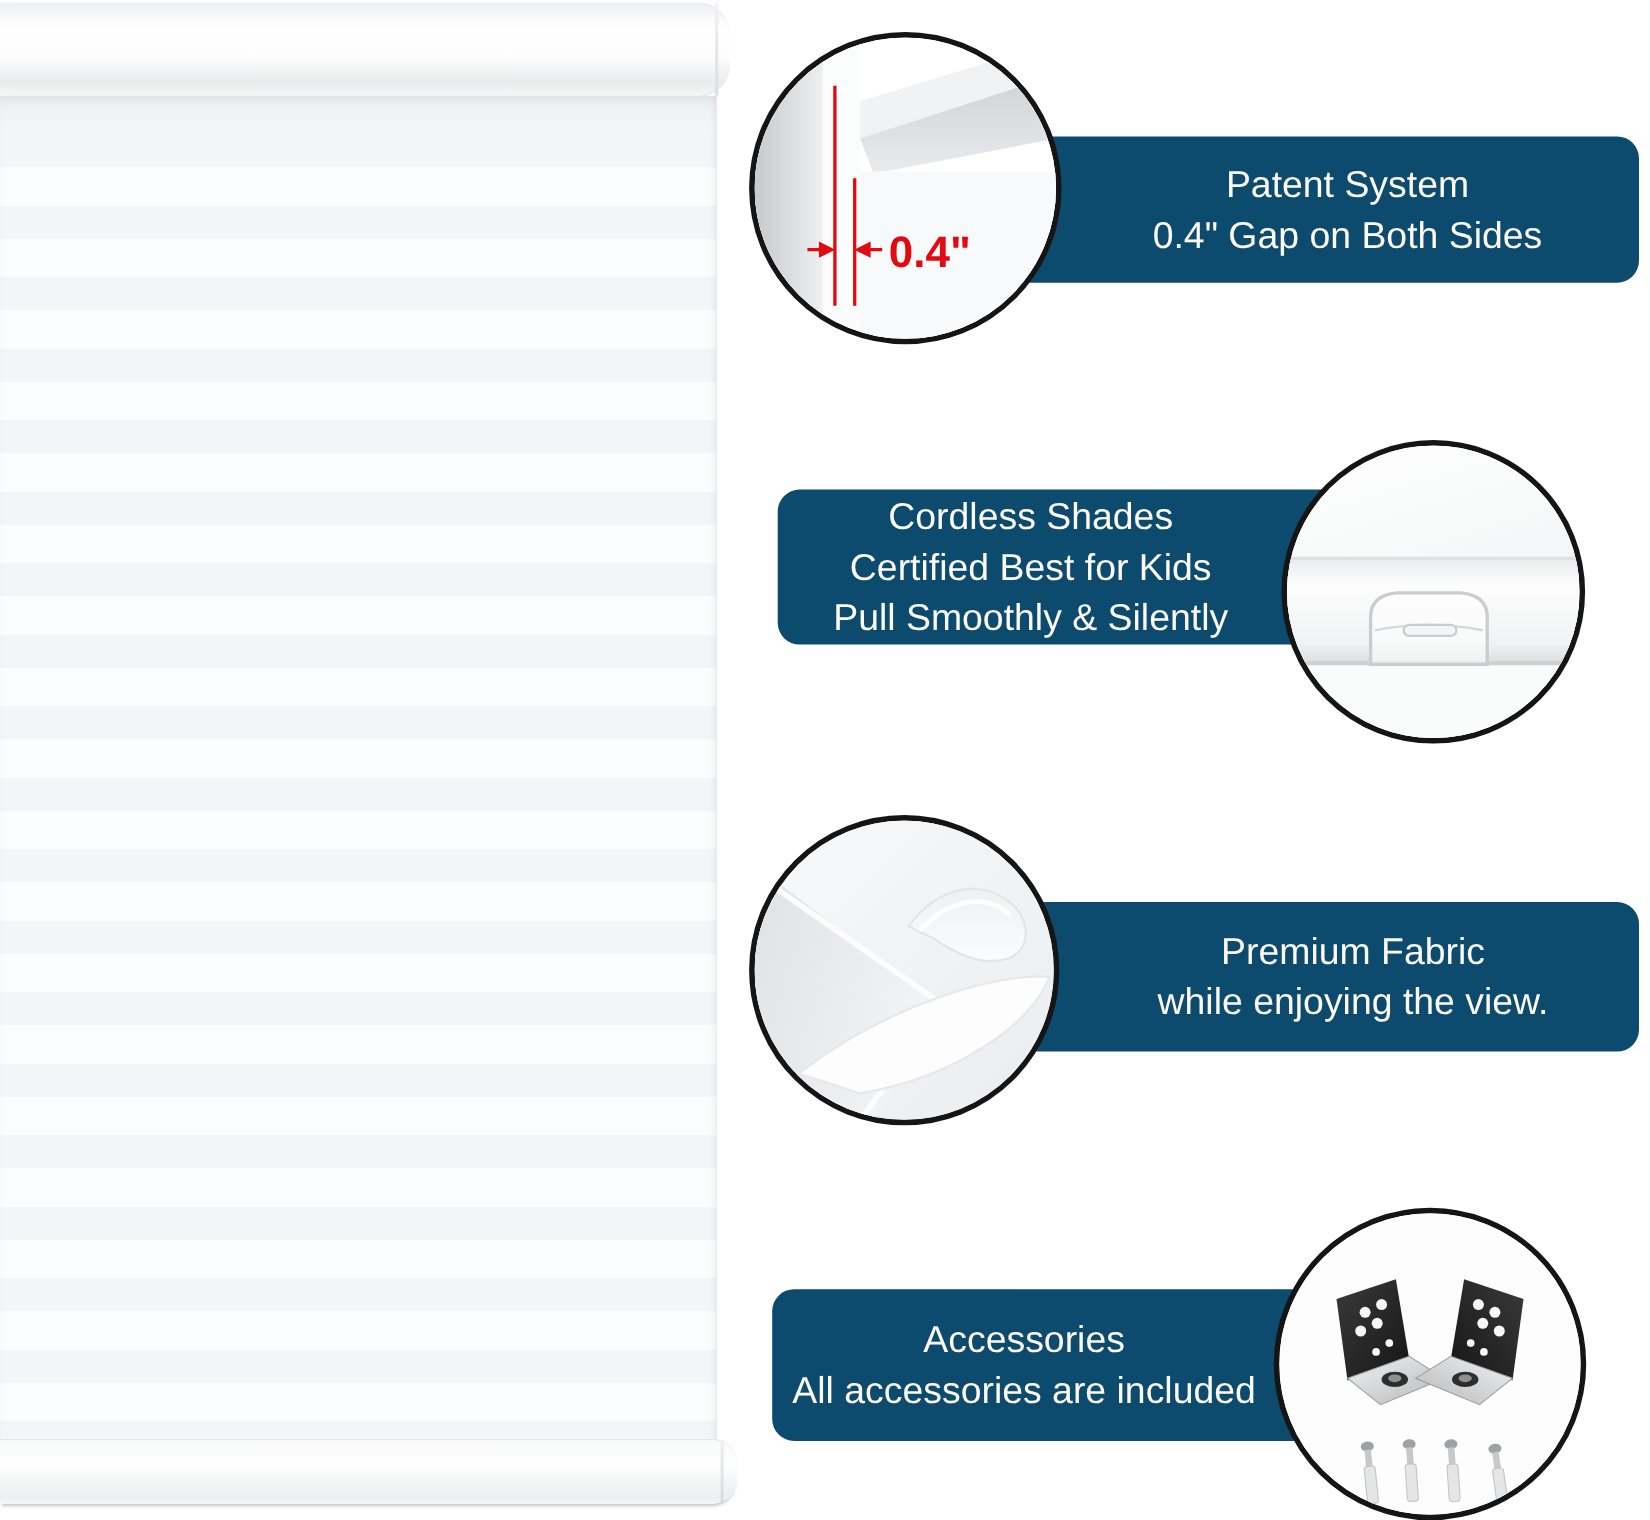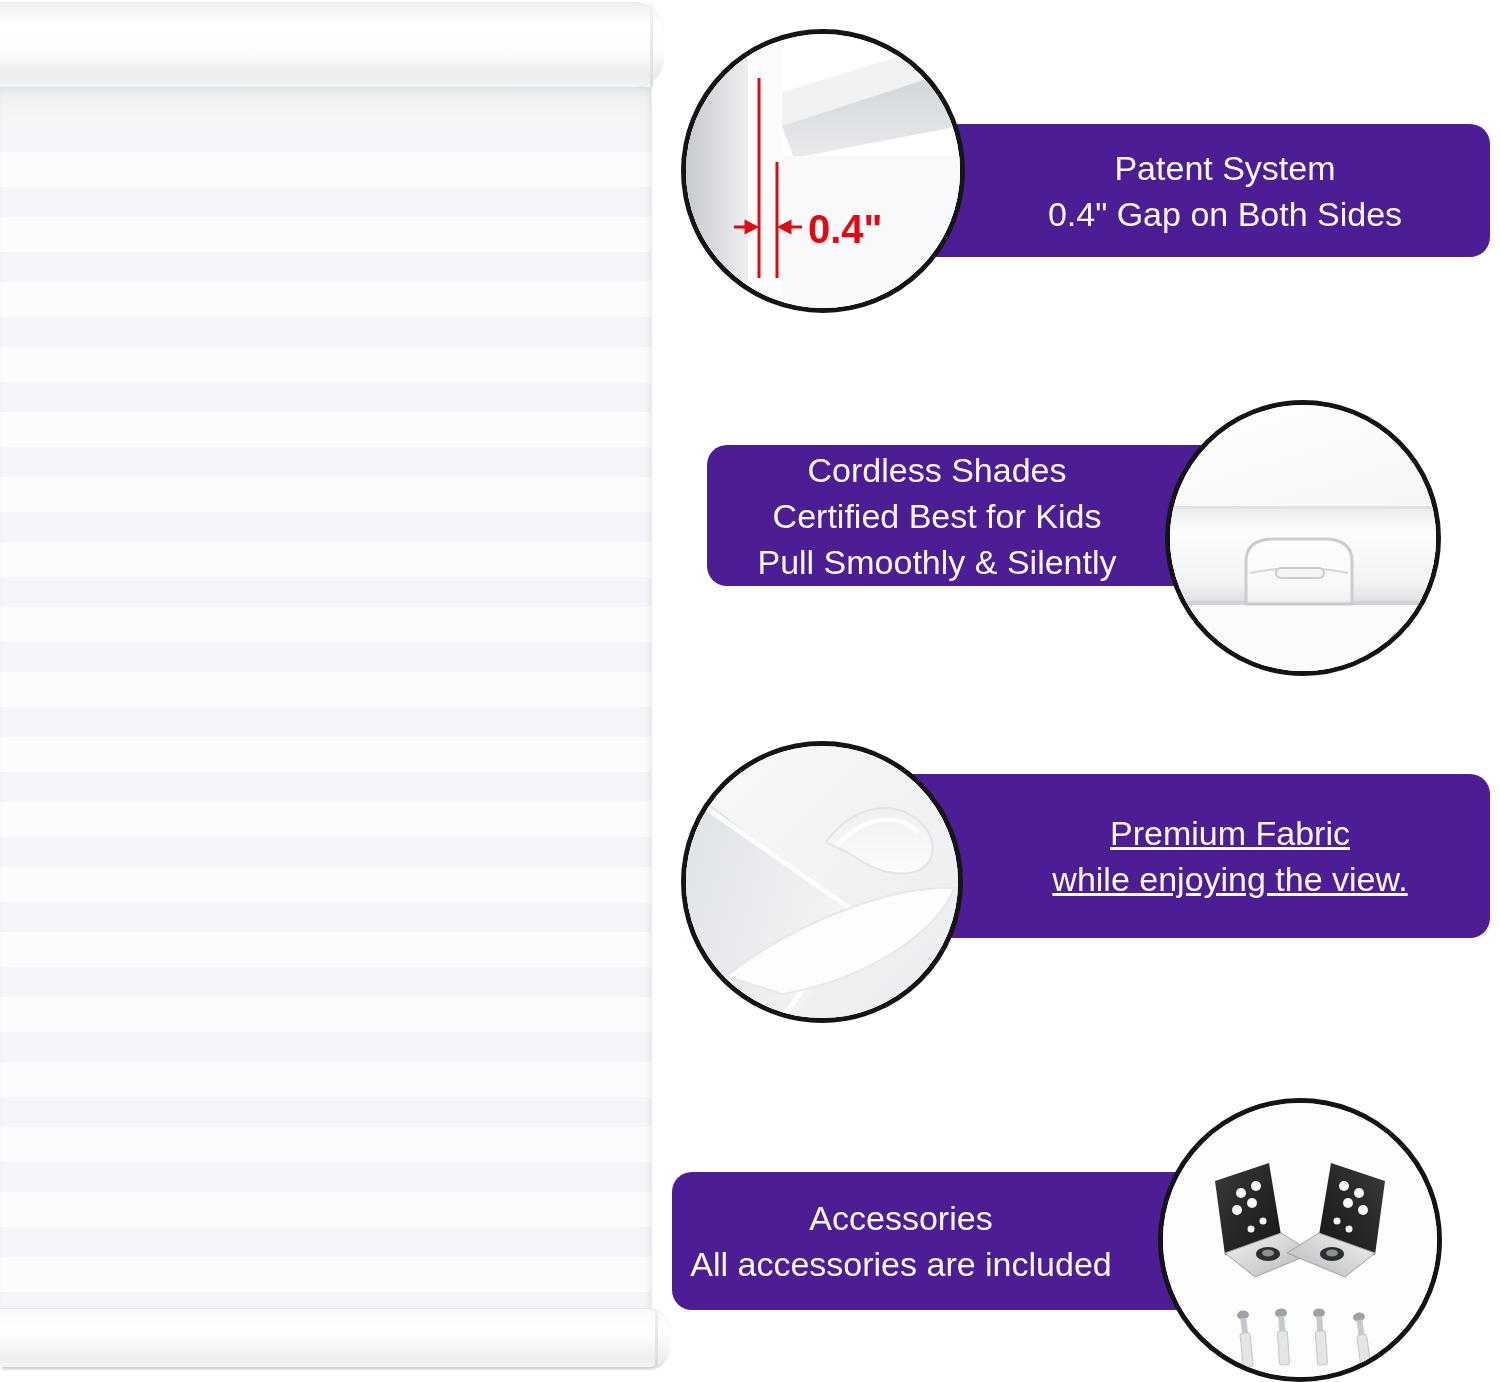--- a/index.html
+++ b/index.html
@@ -32,28 +32,28 @@
     border-top:1px solid #e3e5e7;
     border-radius:0 22px 22px 0;
     box-shadow:0 4px 3px -2px rgba(110,115,120,0.40);
   }
   .bottomrail::after{
     content:"";position:absolute;right:12px;top:0;width:3px;height:100%;
     background:linear-gradient(to bottom,#f0f1f2,#d8dadc);
   }
   
   .banner{
-    position:absolute;z-index:1;background:#4c1d95;border-radius:20px;
+    position:absolute;z-index:1;background:#0c4a6e;border-radius:20px;
     color:#FCF9F2;display:flex;flex-direction:column;justify-content:center;
     text-align:center;font-size:34px;line-height:46px;box-sizing:border-box;
   }
   .banner1{left:830px;top:124px;width:660px;height:133px;padding-left:130px;}
   .banner2{left:707px;top:445px;width:645px;height:141px;padding-right:185px;}
-  .banner3{left:840px;top:774px;width:650px;height:164px;padding-left:130px;text-decoration:underline;}
-  .banner4{left:672px;top:1172px;width:630px;height:138px;padding-right:172px;}
+  .banner3{left:840px;top:820px;width:650px;height:136px;padding-left:130px;}
+  .banner4{left:702px;top:1172px;width:630px;height:138px;padding-right:172px;}
   
   .circle{
     position:absolute;z-index:2;border-radius:50%;border:5px solid #151515;
     background:#ffffff;overflow:hidden;box-sizing:border-box;
   }
   .circle svg{display:block;}
   .circle1{left:681px;top:29px;width:284px;height:284px;}
   .circle2{left:1165px;top:400px;width:276px;height:276px;}
   .circle3{left:681px;top:741px;width:282px;height:282px;}
   .circle4{left:1158px;top:1098px;width:284px;height:284px;}

